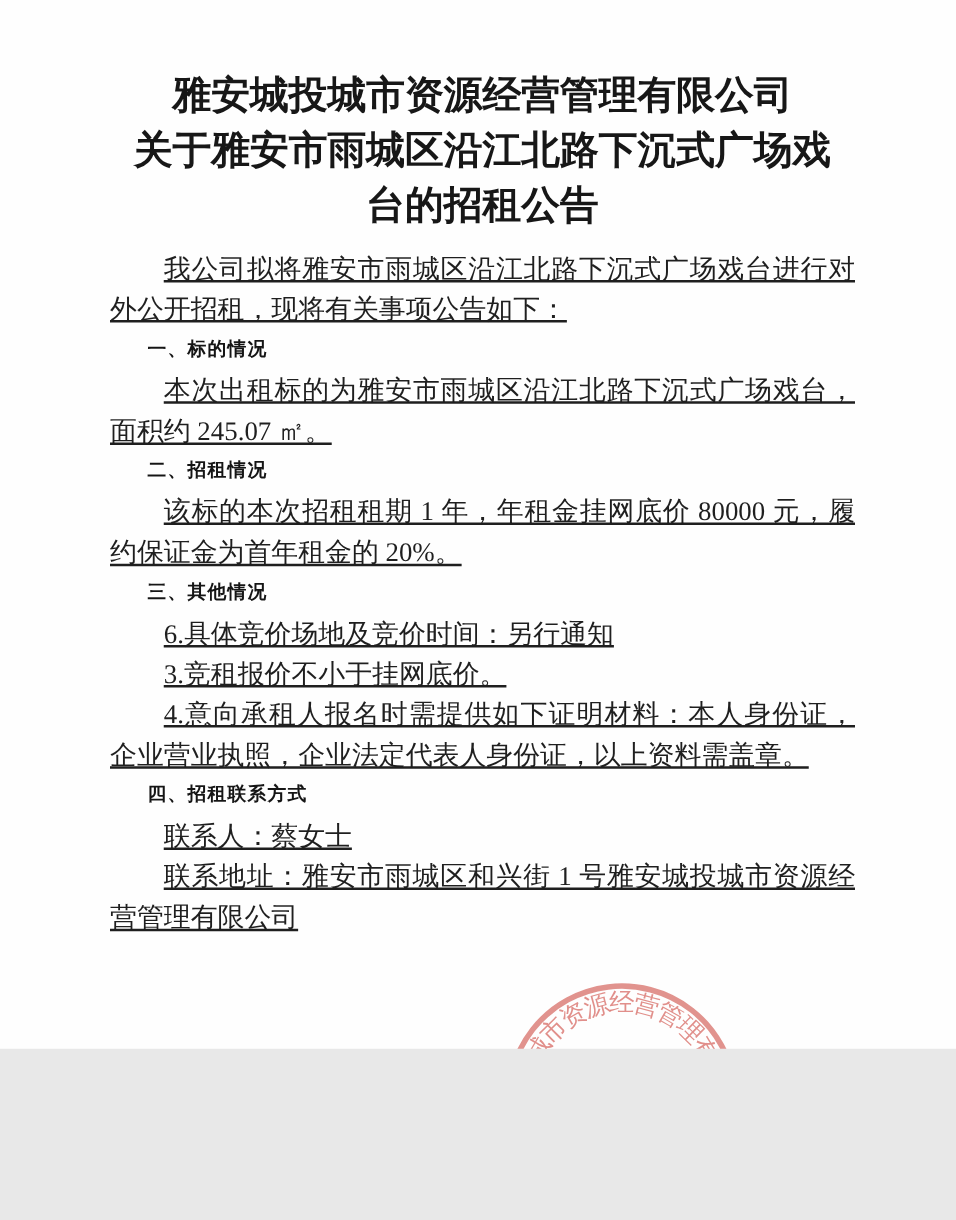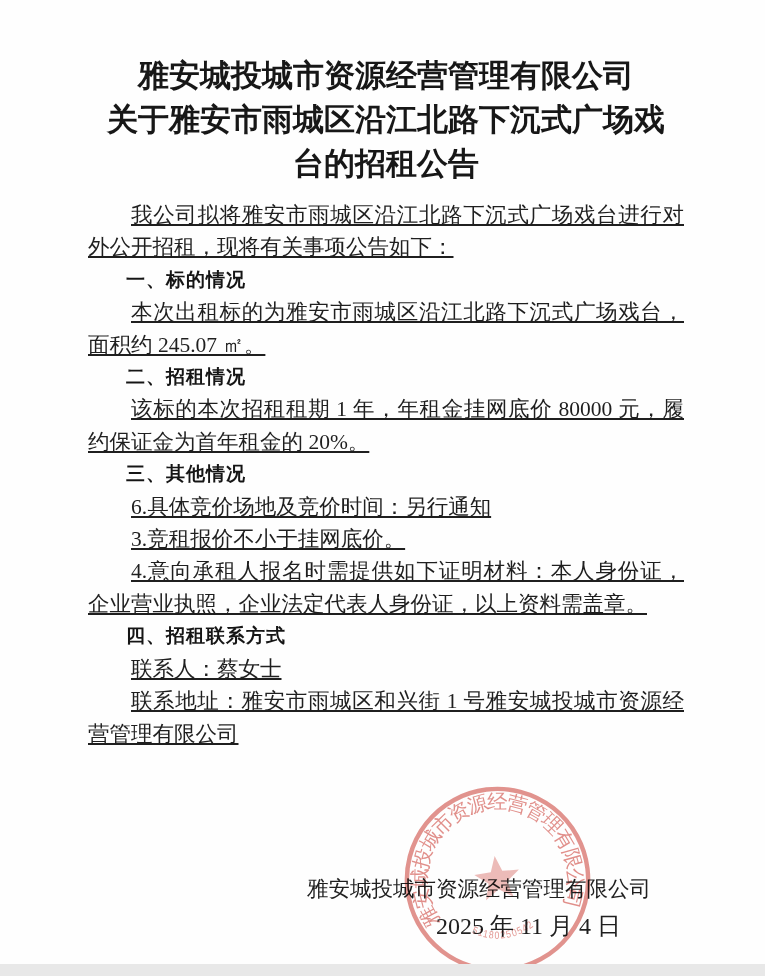--- a/index.html
+++ b/index.html
@@ -3,21 +3,21 @@
 <meta charset="utf-8">
 <style>
   html, body { margin: 0; padding: 0; }
   body {
     width: 765px; height: 976px;
     background: #e8e8e8;
     font-family: "Liberation Serif", "DejaVu Serif", serif;
   }
   .page {
     position: relative;
-    width: 765px; height: 964px;
+    width: 765px; height: 839px;
     background: #fefefe;
     overflow: hidden;
     color: #1f1f1f;
   }
   .content {
     position: absolute;
     left: 88px; top: 54px;
     width: 596px;
   }
   .doc-title {
@@ -36,21 +36,21 @@
     margin: 0;
     text-indent: 2em;
     text-align: justify;
     text-decoration: underline;
   }
   .sec-heading {
     margin: 0;
     text-indent: 2em;
     font-family: "Liberation Sans", "DejaVu Sans", sans-serif;
     font-weight: 700;
-    font-size: 19px;
+    font-size: 15px;
     letter-spacing: 1px;
     color: #151515;
   }
   .sign-line {
     position: absolute;
     top: 874px; right: 114px;
     font-size: 21.5px;
     z-index: 2;
   }
   .date-line {

